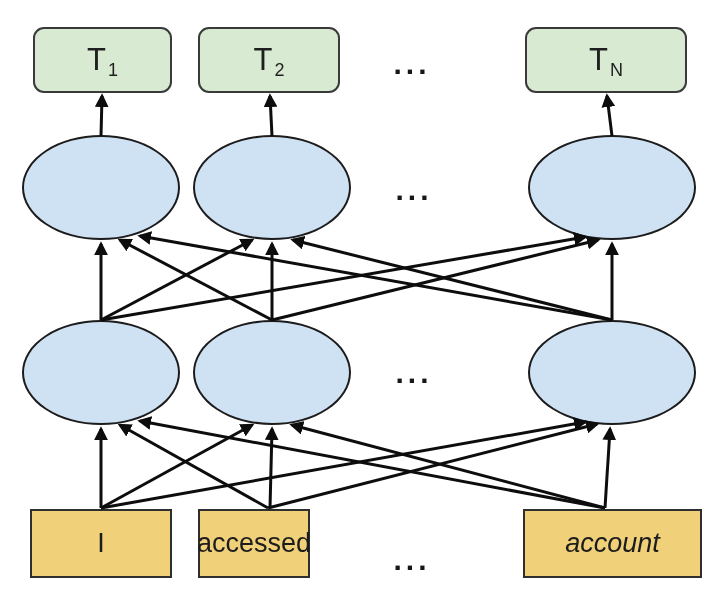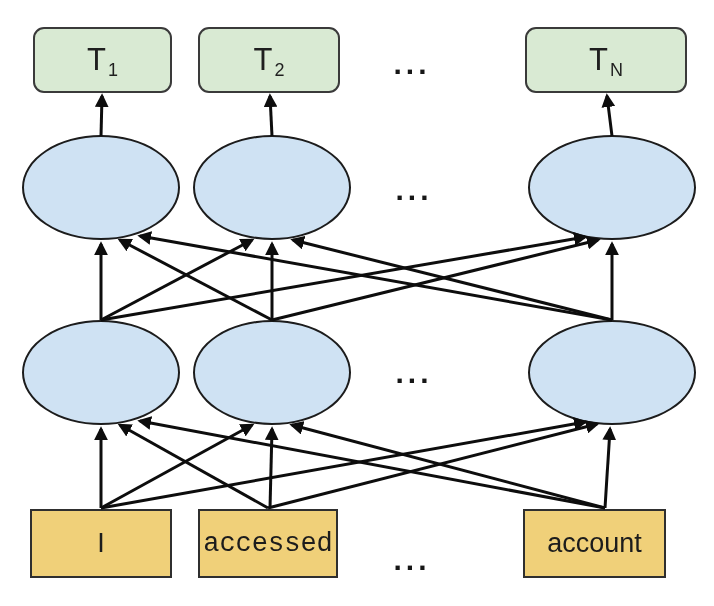--- a/index.html
+++ b/index.html
@@ -99,22 +99,22 @@
   <div class="ellipse" style="left:193px;top:135px;"></div>
   <div class="ellipse" style="left:528px;top:135px;width:168px;"></div>
   <div class="dots" style="left:414px;top:190px;">...</div>
 
   <div class="ellipse" style="left:22px;top:320px;"></div>
   <div class="ellipse" style="left:193px;top:320px;"></div>
   <div class="ellipse" style="left:528px;top:320px;width:168px;"></div>
   <div class="dots" style="left:414px;top:373px;">...</div>
 
   <div class="wbox" style="left:30px;width:142px;">I</div>
-  <div class="wbox" style="left:198px;width:140px;font-family:Liberation Mono, monospace;">accessed</div>
-  <div class="wbox" style="left:523px;width:143px;">account</div>
+  <div class="wbox" style="left:198px;width:112px;">accessed</div>
+  <div class="wbox" style="left:523px;width:179px;font-style:italic;">account</div>
   <div class="dots" style="left:412px;top:560px;">...</div>
 
   <svg class="arrows" width="714" height="606" viewBox="0 0 714 606">
     <defs>
       <marker id="ah" viewBox="0 0 10 10" refX="8" refY="5" markerWidth="4.6" markerHeight="4.6" orient="auto-start-reverse">
         <path d="M0,0 L10,5 L0,10 z" fill="#0d0d0d"></path>
       </marker>
     </defs>
     <g stroke="#0d0d0d" stroke-width="3">
       <line x1="101" y1="136" x2="102" y2="96" marker-end="url(#ah)"></line>

